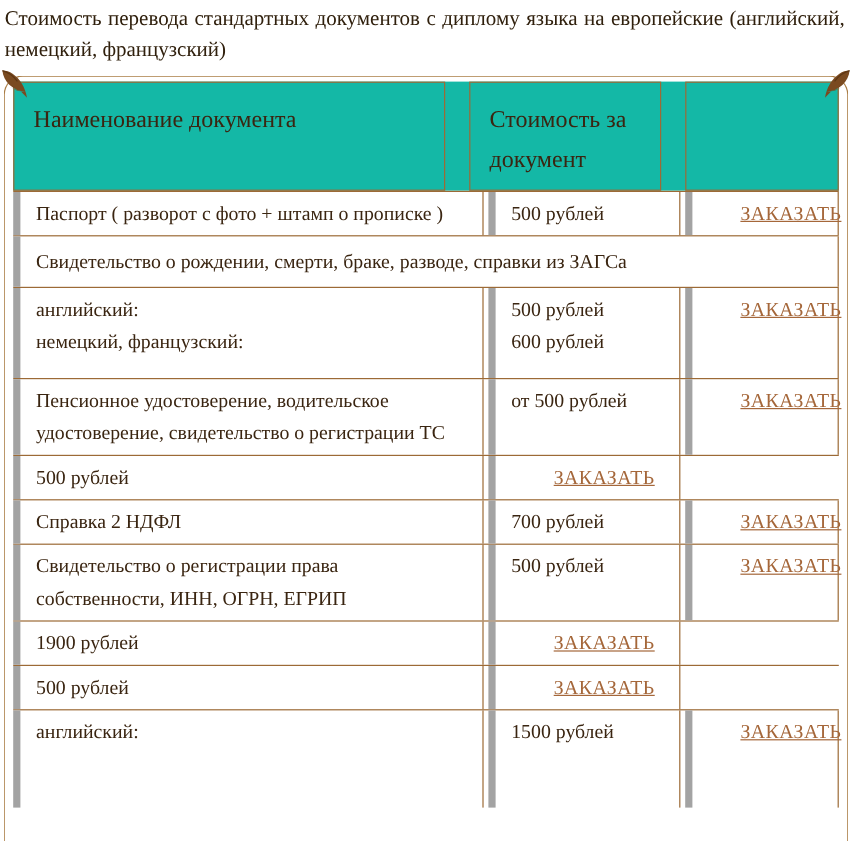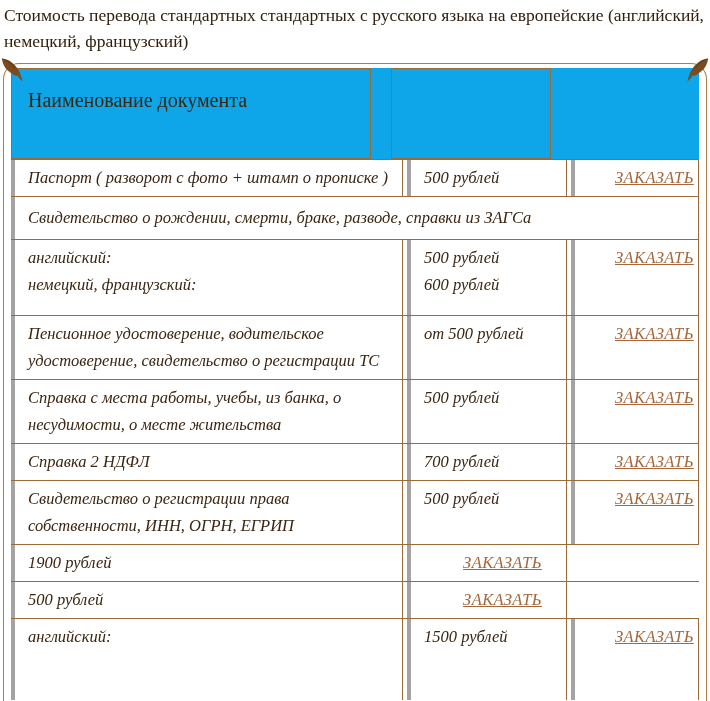--- a/index.html
+++ b/index.html
@@ -35,77 +35,77 @@
   }
   .leaf.left  { left: -3px; }
   .leaf.right { right: -3px; transform: scaleX(-1); }
   
   .grid-row {
     display: grid;
     grid-template-columns: 1fr 160px 128px;
     column-gap: 4px;
   }
   .head-band {
-    background: #0ea5e9;
+    background: #14b8a6;
     min-height: 91px;
     gap: 20px;
   }
   .head-cell {
     border: 1px solid #9c6a36;
     padding: 15px 16px 8px 16px;
     font-size: 20px;
     line-height: 33px;
     color: #3a2511;
   }
   .body-row {
     border-top: 1px solid #9c6a36;
     background: #ffffff;
   }
   .cell {
-    border-left: 4px solid #a3a3a3;
+    border-left: 6px solid #a3a3a3;
     border-right: 1px solid #9c6a36;
     padding: 4px 12px 5px 13px;
     font-size: 16.5px;
     line-height: 27px;
     color: #3a2511;
     white-space: pre-line;
     vertical-align: top;
-    font-style: italic;
   }
   .section-row { grid-template-columns: 1fr; }
   .section-row .cell { padding: 7px 12px 8px 13px; }
   .cell.order-cell { text-align: center; white-space: normal; }
   .row-xtra .cell { padding-bottom: 17px; }
   .row-last .cell { padding-bottom: 50px; }
   a.order-link {
     color: #a5673a;
     text-decoration: underline;
     font-size: 16.5px;
     letter-spacing: 0.4px;
     margin-left: 27px;
   }
 </style>
 </head>
 <body>
 
-<p class="page-title">Стоимость перевода стандартных стандартных с русского языка на европейские (английский, немецкий, французский)</p>
+<p class="page-title">Стоимость перевода стандартных документов с диплому языка на европейские (английский, немецкий, французский)</p>
 
 <div class="frame">
 
   <svg class="leaf left" viewBox="0 0 23 24" aria-hidden="true">
     <path d="M21.5 23.5 C20 15 16 8 9.5 3.5 C7 1.8 4 .8 1 .8 C1.4 5.5 3.4 9.6 7 12.8 C10.8 16.2 15.6 18 20.5 18.3 C15.5 18.6 10.5 17 6.6 13.6 C8.9 15.8 12 17 15.2 17 Z" fill="#7a4a20"></path>
     <path d="M1 .8 C6 2.2 10.5 5.4 13.5 9.8" fill="none" stroke="#5e3714" stroke-width="1"></path>
   </svg>
   <svg class="leaf right" viewBox="0 0 23 24" aria-hidden="true">
     <path d="M21.5 23.5 C20 15 16 8 9.5 3.5 C7 1.8 4 .8 1 .8 C1.4 5.5 3.4 9.6 7 12.8 C10.8 16.2 15.6 18 20.5 18.3 C15.5 18.6 10.5 17 6.6 13.6 C8.9 15.8 12 17 15.2 17 Z" fill="#7a4a20"></path>
     <path d="M1 .8 C6 2.2 10.5 5.4 13.5 9.8" fill="none" stroke="#5e3714" stroke-width="1"></path>
   </svg>
 
   <div class="grid-row head-band">
     <div class="head-cell">Наименование документа</div>
+    <div class="head-cell">Стоимость за документ</div>
     <div class="head-cell"></div>
   </div>
 
   <div class="grid-row body-row">
     <div class="cell">Паспорт ( разворот с фото + штамп о прописке )</div>
     <div class="cell">500 рублей</div>
     <div class="cell order-cell">
       <a href="#" class="order-link">ЗАКАЗАТЬ</a>
     </div>
   </div>
@@ -126,21 +126,20 @@
 
   <div class="grid-row body-row">
     <div class="cell">Пенсионное удостоверение, водительское удостоверение, свидетельство о регистрации ТС</div>
     <div class="cell">от 500 рублей</div>
     <div class="cell order-cell">
       <a href="#" class="order-link">ЗАКАЗАТЬ</a>
     </div>
   </div>
 
   <div class="grid-row body-row">
-    <div class="cell">Справка с места работы, учебы, из банка, о несудимости, о месте жительства</div>
     <div class="cell">500 рублей</div>
     <div class="cell order-cell">
       <a href="#" class="order-link">ЗАКАЗАТЬ</a>
     </div>
   </div>
 
   <div class="grid-row body-row">
     <div class="cell">Справка 2 НДФЛ</div>
     <div class="cell">700 рублей</div>
     <div class="cell order-cell">

